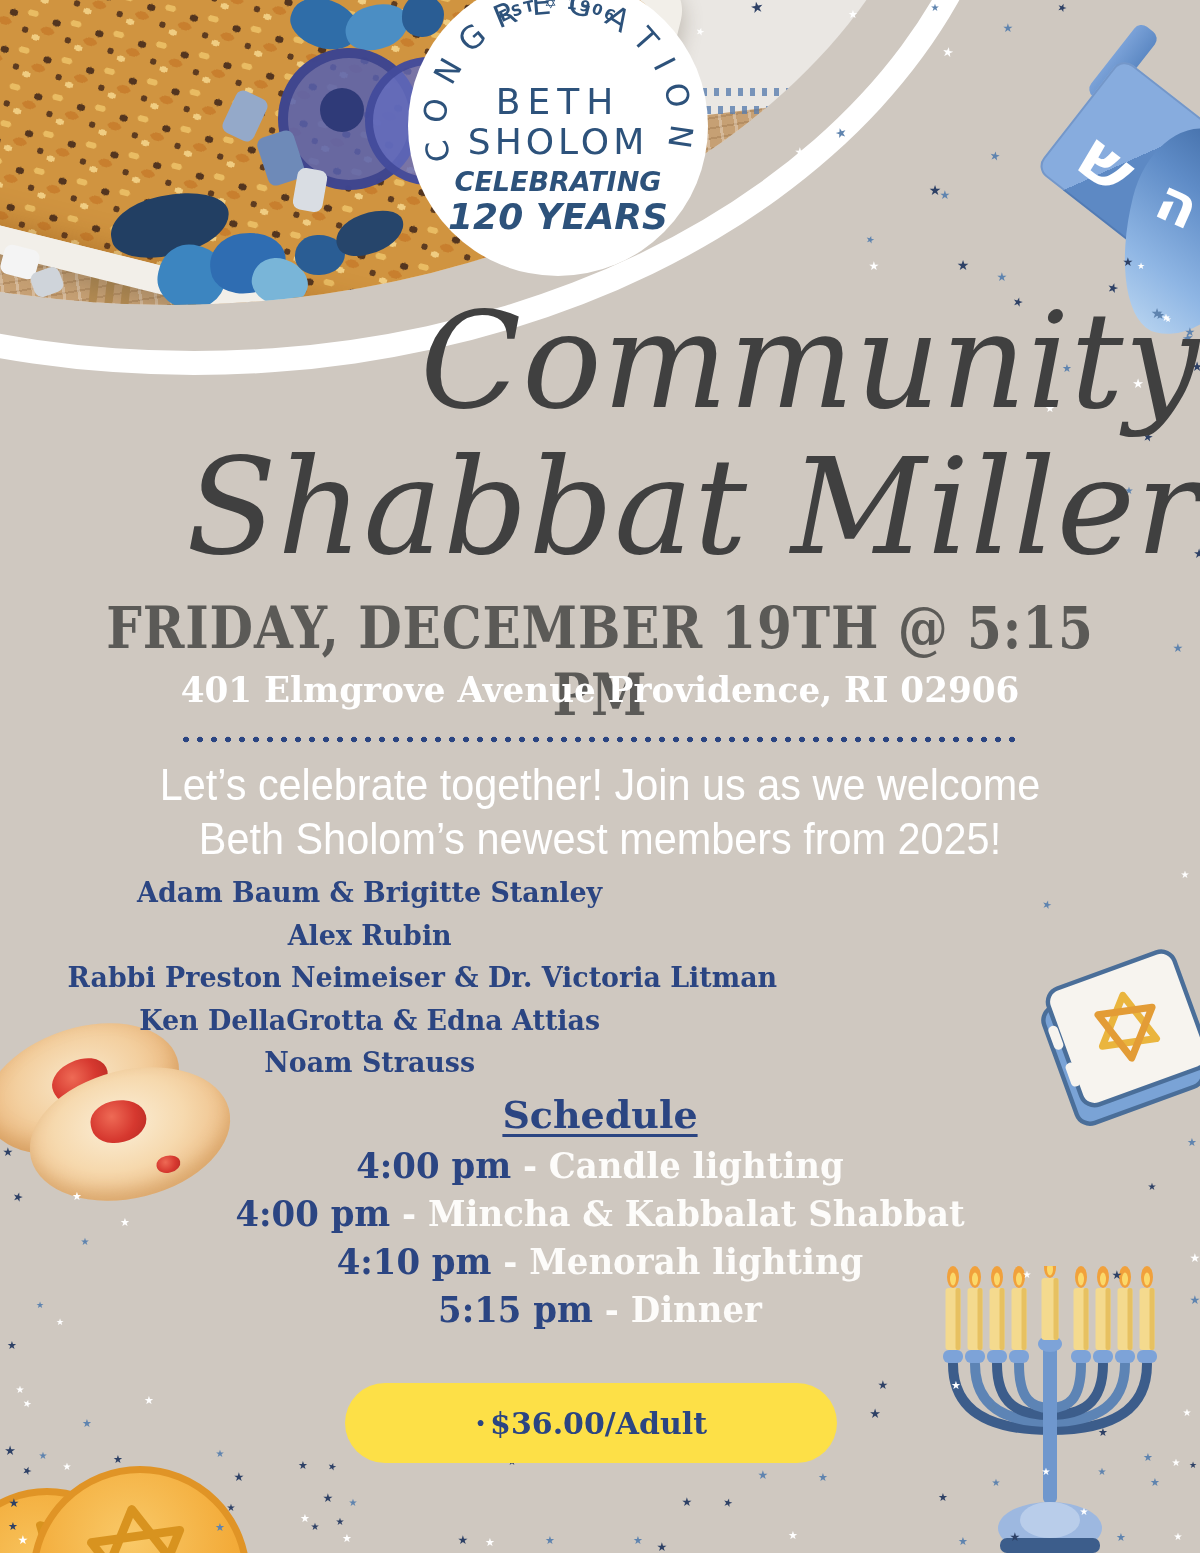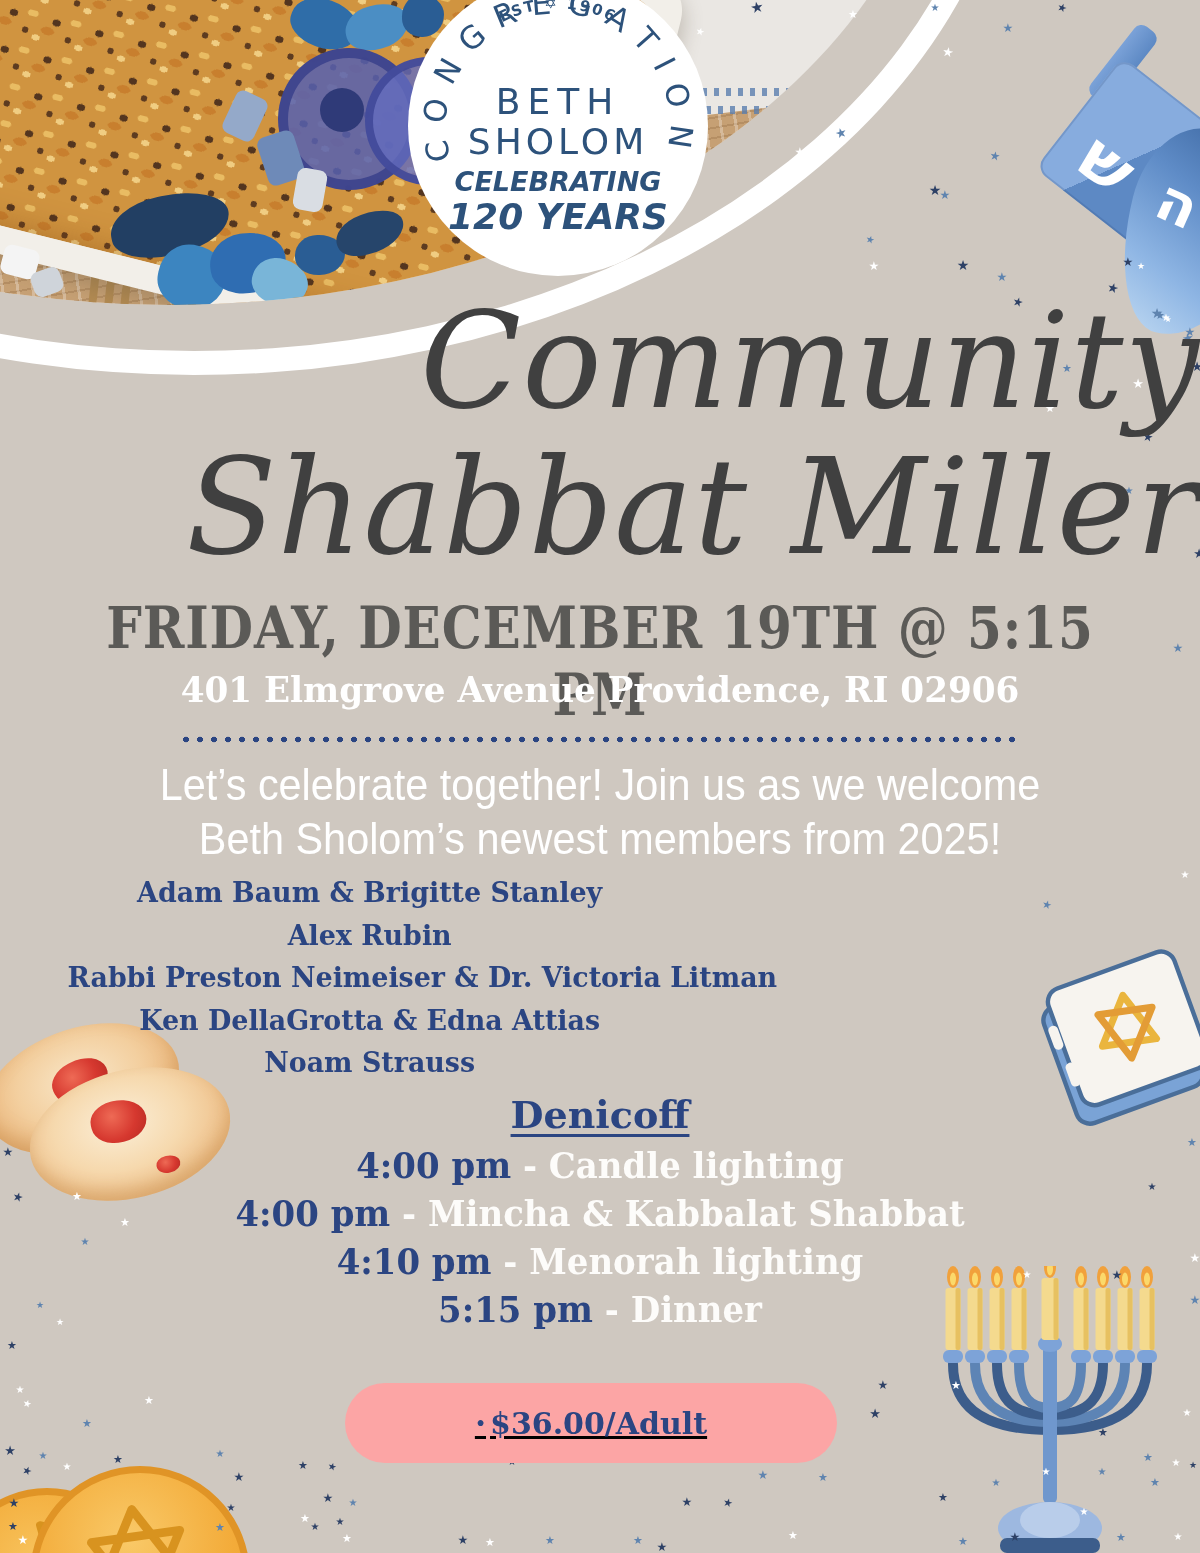--- a/index.html
+++ b/index.html
@@ -72,21 +72,21 @@
   .member{text-align:center;font-weight:bold;color:#2b4582;font-size:28px;line-height:42.5px;
           white-space:nowrap;transform:scaleX(.96);}
 
   .sched-head{position:absolute;top:1092px;left:0;width:100%;text-align:center;z-index:6;
           color:#2b4582;font-weight:bold;font-size:38px;text-decoration:underline;
           text-decoration-thickness:3px;text-underline-offset:6px;}
   .sched-list{position:absolute;top:1142px;left:0;width:100%;z-index:6;}
   .sched-row{text-align:center;font-weight:bold;font-size:35px;line-height:48px;transform:scaleX(.97);}
   .s-time{color:#2b4582;} .s-dash,.s-event{color:#fdfcfa;}
 
-  .pill{position:absolute;background:#fca5a5;border-radius:42px;z-index:6;text-decoration:underline;}
+  .pill{position:absolute;background:#fde047;border-radius:42px;z-index:6;}
   .price-pill{left:345px;top:1383px;width:492px;height:80px;display:flex;align-items:center;
           justify-content:center;gap:38px;}
   .price-item{font-weight:bold;font-size:30px;color:#2b4582;white-space:nowrap;}
   .p-bullet{font-size:32px;margin-right:4px;}
   .note-pill{left:372px;top:1462px;width:436px;height:80px;display:flex;flex-direction:column;
           align-items:center;justify-content:center;}
   .note-line{font-weight:bold;font-size:26px;line-height:35px;color:#2b4582;transform:scaleX(.97);}
 
   
   .donut{position:absolute;border-radius:50%;z-index:4;}
@@ -192,21 +192,21 @@
   <div class="members">
     <div class="mcol-l" id="members-left">
         <div class="member">Adam Baum &amp; Brigitte Stanley</div>
         <div class="member">Alex Rubin</div>
         <div class="member">Rabbi Preston Neimeiser &amp; Dr. Victoria Litman</div>
         <div class="member">Ken DellaGrotta &amp; Edna Attias</div>
         <div class="member">Noam Strauss</div>
       </div>
   </div>
 
-  <div class="sched-head">Denicoff</div>
+  <div class="sched-head">Schedule</div>
   <div class="sched-list" id="schedule-list">
       <div class="sched-row"><span class="s-time">4:00 pm</span><span class="s-dash"> - </span><span class="s-event">Candle lighting</span></div>
       <div class="sched-row"><span class="s-time">4:00 pm</span><span class="s-dash"> - </span><span class="s-event">Mincha &amp; Kabbalat Shabbat</span></div>
       <div class="sched-row"><span class="s-time">4:10 pm</span><span class="s-dash"> - </span><span class="s-event">Menorah lighting</span></div>
       <div class="sched-row"><span class="s-time">5:15 pm</span><span class="s-dash"> - </span><span class="s-event">Dinner</span></div>
     </div>
 
   <div class="pill price-pill" id="price-pill">
       <span class="price-item"><span class="p-bullet">·</span>$36.00/Adult</span>
     </div>

